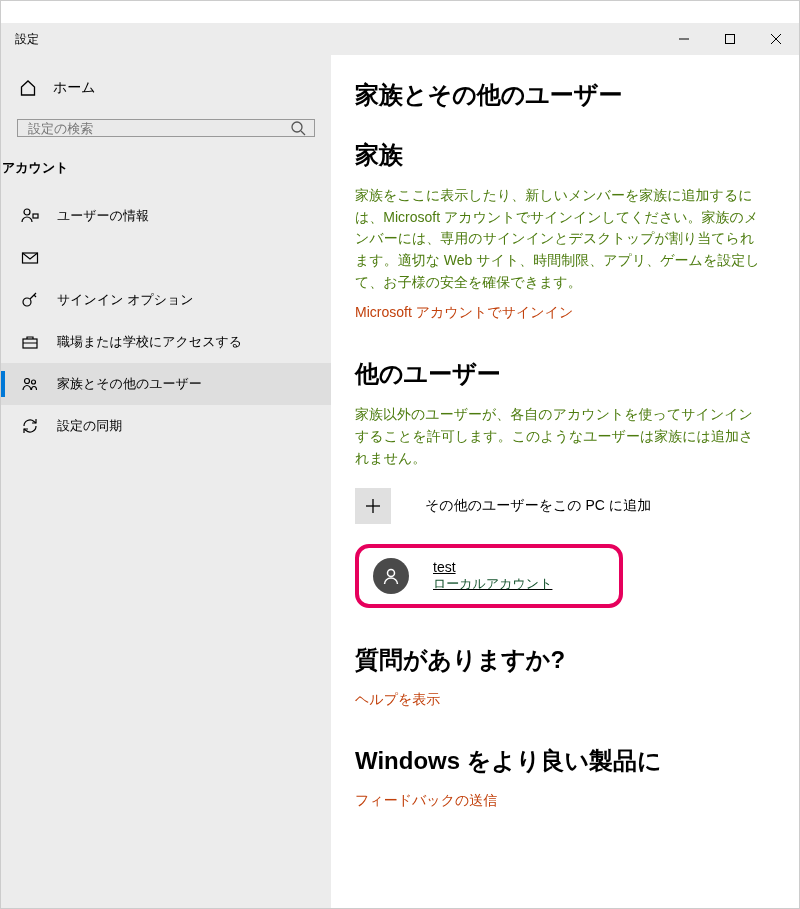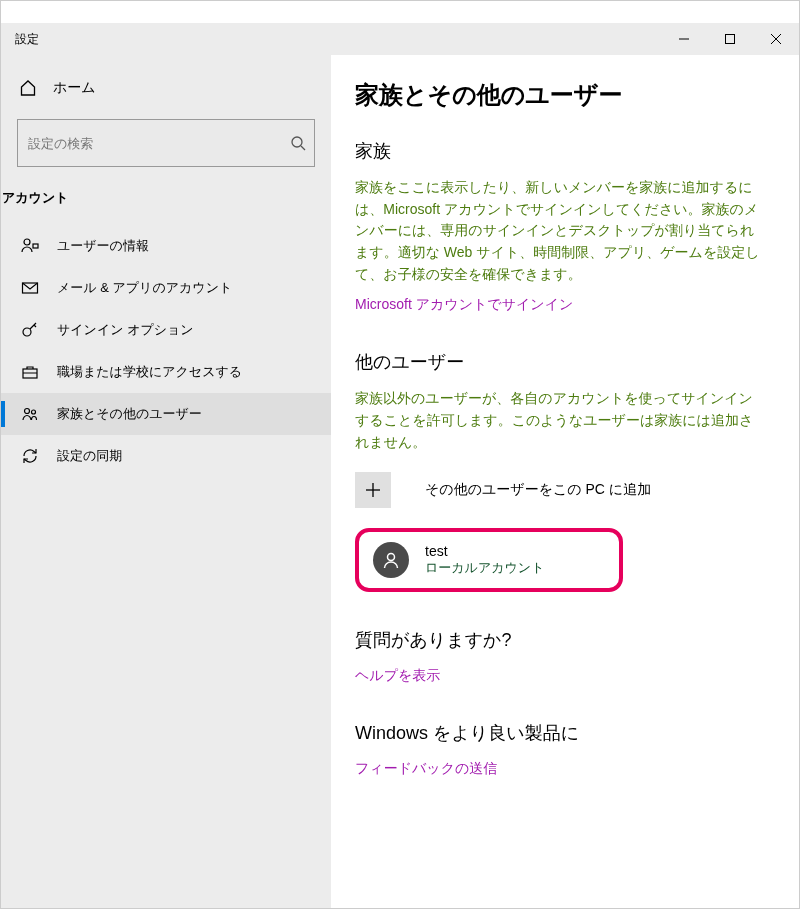--- a/index.html
+++ b/index.html
@@ -11,38 +11,38 @@
 .titlebar .spacer { flex:1; }
 .win-btn { width:46px; height:32px; display:flex; align-items:center; justify-content:center; }
 .win-btn svg { stroke:#000; stroke-width:1; fill:none; }
 
 .body { flex:1; display:flex; min-height:0; }
 .sidebar { width:330px; background:#ececec; padding-top:14px; position:relative; }
 .main { flex:1; padding:24px 32px 0 24px; background:#fff; overflow:auto; }
 
 .home { display:flex; align-items:center; gap:16px; padding:10px 18px; font-size:14px; }
 .home .ic { width:18px; height:18px; display:flex; align-items:center; justify-content:center; }
-.search { margin:12px 16px 18px 16px; height:48px; border:1px solid #999; background:#eaeaea; display:flex; align-items:center; padding:0 8px 0 10px; }
+.search { margin:12px 16px 18px 16px; height:18px; border:1px solid #999; background:#eaeaea; display:flex; align-items:center; padding:0 8px 0 10px; }
 .search input { flex:1; border:none; background:transparent; font-size:13px; outline:none; color:#555; }
 .search .ic { width:16px; height:16px; }
 .cat { font-size:13px; font-weight:600; padding:4px 18px 18px 1px; }
 .nav-item { display:flex; align-items:center; gap:18px; padding:12px 18px 12px 20px; font-size:13px; position:relative; }
 .nav-item .ic { width:18px; height:18px; display:flex; align-items:center; justify-content:center; flex:0 0 18px; }
 .nav-item.sel::before { content:""; position:absolute; left:0; top:8px; bottom:8px; width:4px; background:#0078d7; }
 .nav-item.sel { background:#dedede; }
 
 h1 { font-size:24px; font-weight:600; margin-bottom:28px; }
-h2 { font-size:18px; font-weight:400; margin-bottom:14px; }
+h2 { font-size:24px; font-weight:700; margin-bottom:14px; }
 .para { font-size:14px; line-height:1.55; margin-bottom:10px; color:#4d7c0f; }
-.link { font-size:14px; color:#a21caf; }
+.link { font-size:14px; color:#c2410c; }
 .section { margin-bottom:36px; }
 .add-row { display:flex; align-items:center; gap:34px; margin:18px 0 20px 0; }
 .add-btn { width:36px; height:36px; background:#e0e0e0; display:flex; align-items:center; justify-content:center; }
 .add-row .lbl { font-size:14px; }
-.user-card { display:flex; align-items:center; gap:16px; padding:10px 14px; border:4px solid #e6005c; border-radius:14px; width:268px; }
+.user-card { display:flex; align-items:center; gap:24px; padding:10px 14px; border:4px solid #e6005c; border-radius:14px; width:268px;text-decoration:underline; }
 .avatar { width:36px; height:36px; border-radius:50%; background:#4a4a4a; display:flex; align-items:center; justify-content:center; }
 .avatar svg { stroke:#fff; fill:none; }
 .user-card .name { font-size:14px; }
 .user-card .sub { font-size:13px; color:#14532d; }
 svg { display:block; }
 </style>
 </head>
 <body>
 
 <div class="window">
@@ -100,21 +100,20 @@
         </span>
         <span>ユーザーの情報</span>
       </div>
       <div class="nav-item">
         <span class="ic">
           <svg width="18" height="18" viewBox="0 0 18 18" fill="none" stroke="#000" stroke-width="1.2">
               <rect x="1.5" y="4" width="15" height="10"></rect>
               <path d="M1.5 4 L9 10 L16.5 4"></path>
             </svg>
         </span>
-        <span>メール &amp; アプリのアカウント</span>
       </div>
       <div class="nav-item">
         <span class="ic">
           <svg width="18" height="18" viewBox="0 0 18 18" fill="none" stroke="#000" stroke-width="1.2">
               <circle cx="6" cy="11" r="4"></circle>
               <path d="M9 8 L15 2 M13 4 L15 6"></path>
             </svg>
         </span>
         <span>サインイン オプション</span>
       </div>

